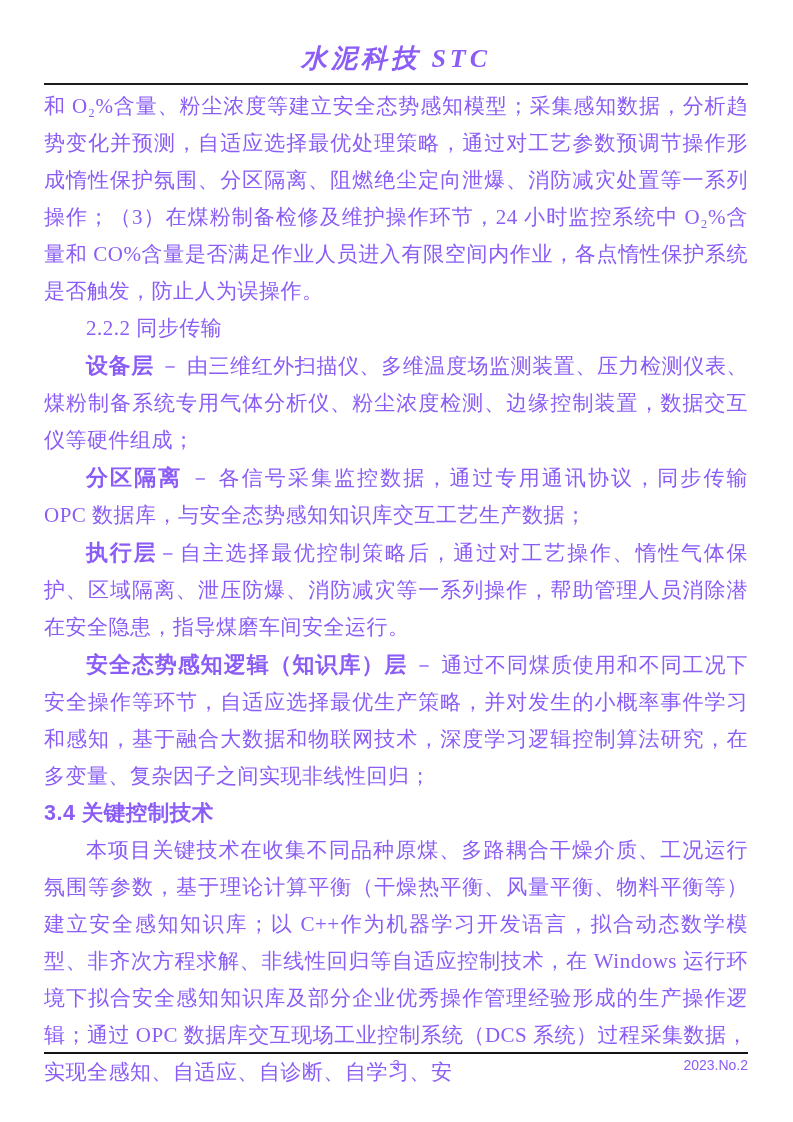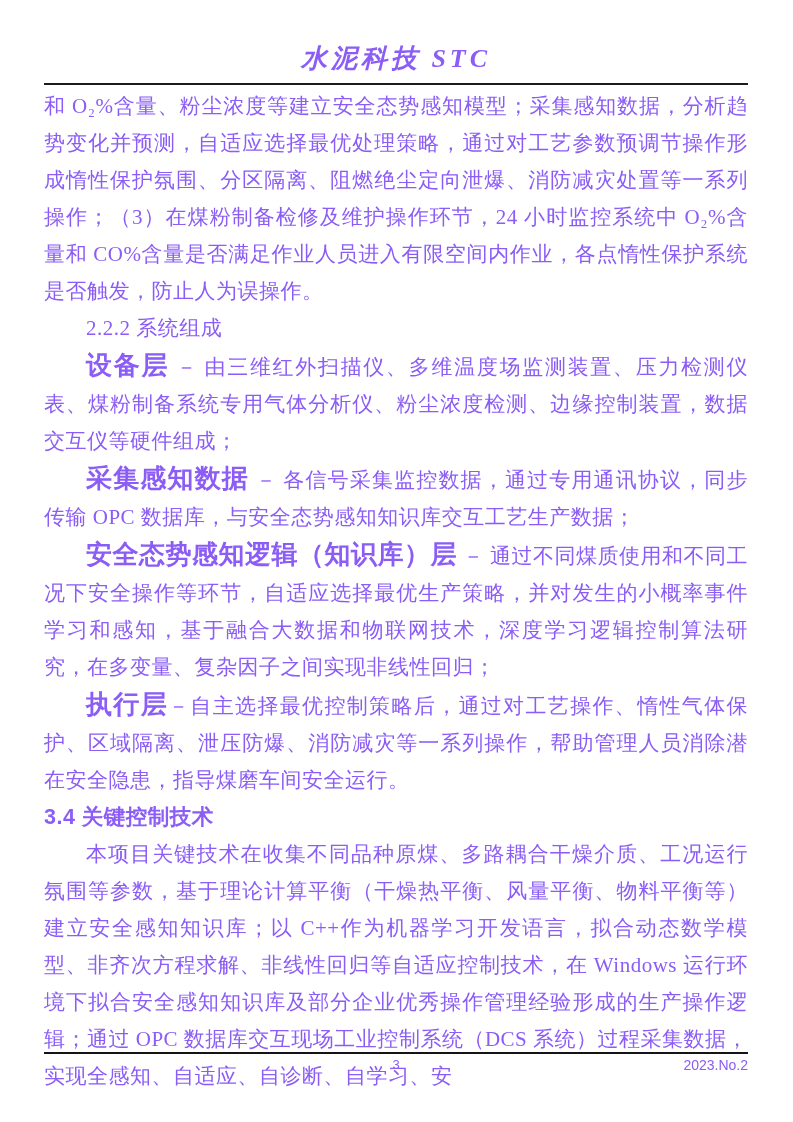--- a/index.html
+++ b/index.html
@@ -47,21 +47,21 @@
     font-size: 21px;
     line-height: 37px;
     text-align: justify;
     letter-spacing: 0.5px;
   }
   .indent { text-indent: 2em; }
   .no-indent { text-indent: 0; }
   .layer-term {
     font-weight: bold;
     font-family: "Liberation Sans", "DejaVu Sans", sans-serif;
-    font-size: 26px;
+    font-size: 22px;
   }
   .heading-bold {
     font-weight: bold;
     font-family: "Liberation Sans", "DejaVu Sans", sans-serif;
     font-size: 21.5px;
     text-indent: 0;
   }
   sup.cite {
     font-size: 12px;
     line-height: 0;
@@ -102,29 +102,29 @@
 
   <div class="header">
     <div class="journal-title">水泥科技 STC</div>
     <div class="header-rule"></div>
   </div>
 
   <div class="body-text">
 
     <p class="para no-indent">和 O₂%含量、粉尘浓度等建立安全态势感知模型；采集感知数据，分析趋势变化并预测，自适应选择最优处理策略，通过对工艺参数预调节操作形成惰性保护氛围、分区隔离、阻燃绝尘定向泄爆、消防减灾处置等一系列操作；（3）在煤粉制备检修及维护操作环节，24 小时监控系统中 O₂%含量和 CO%含量是否满足作业人员进入有限空间内作业，各点惰性保护系统是否触发，防止人为误操作。</p>
 
-    <p class="para indent">2.2.2 系统组成</p>
+    <p class="para indent">2.2.2 同步传输</p>
 
     <p class="para indent"><span class="layer-term">设备层</span><span> － 由三维红外扫描仪、多维温度场监测装置、压力检测仪表、煤粉制备系统专用气体分析仪、粉尘浓度检测、边缘控制装置，数据交互仪等硬件组成；</span></p>
 
-    <p class="para indent"><span class="layer-term">采集感知数据</span><span> － 各信号采集监控数据，通过专用通讯协议，同步传输 OPC 数据库，与安全态势感知知识库交互工艺生产数据；</span></p>
+    <p class="para indent"><span class="layer-term">分区隔离</span><span> － 各信号采集监控数据，通过专用通讯协议，同步传输 OPC 数据库，与安全态势感知知识库交互工艺生产数据；</span></p>
+
+    <p class="para indent"><span class="layer-term">执行层</span><span>－自主选择最优控制策略后，通过对工艺操作、惰性气体保护、区域隔离、泄压防爆、消防减灾等一系列操作，帮助管理人员消除潜在安全隐患，指导煤磨车间安全运行。</span></p>
 
     <p class="para indent"><span class="layer-term">安全态势感知逻辑（知识库）层</span><span> － 通过不同煤质使用和不同工况下安全操作等环节，自适应选择最优生产策略，并对发生的小概率事件学习和感知，基于融合大数据和物联网技术，深度学习逻辑控制算法研究，在多变量、复杂因子之间实现非线性回归；</span></p>
-
-    <p class="para indent"><span class="layer-term">执行层</span><span>－自主选择最优控制策略后，通过对工艺操作、惰性气体保护、区域隔离、泄压防爆、消防减灾等一系列操作，帮助管理人员消除潜在安全隐患，指导煤磨车间安全运行。</span></p>
 
     <p class="para heading-bold">3.4 关键控制技术</p>
 
 
     <p class="para indent">本项目关键技术在收集不同品种原煤、多路耦合干燥介质、工况运行氛围等参数，基于理论计算平衡（干燥热平衡、风量平衡、物料平衡等）建立安全感知知识库；以 C++作为机器学习开发语言，拟合动态数学模型、非齐次方程求解、非线性回归等自适应控制技术，在 Windows 运行环境下拟合安全感知知识库及部分企业优秀操作管理经验形成的生产操作逻辑；通过 OPC 数据库交互现场工业控制系统（DCS 系统）过程采集数据，实现全感知、自适应、自诊断、自学习、安</p>
 
   </div>
 
   <div class="footer">
     <div class="footer-rule"></div>

